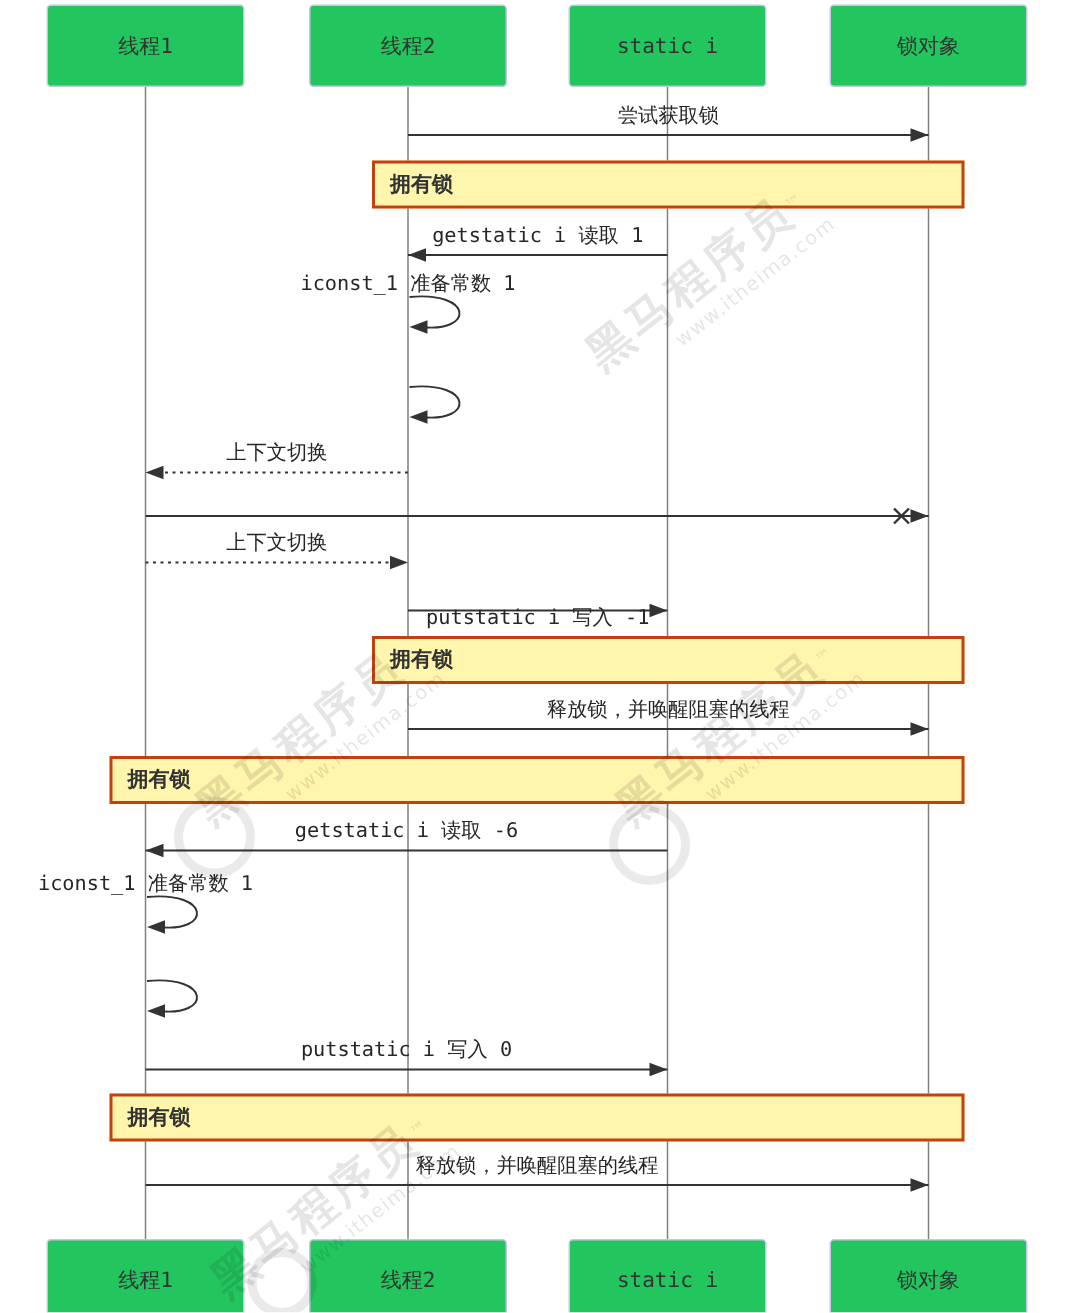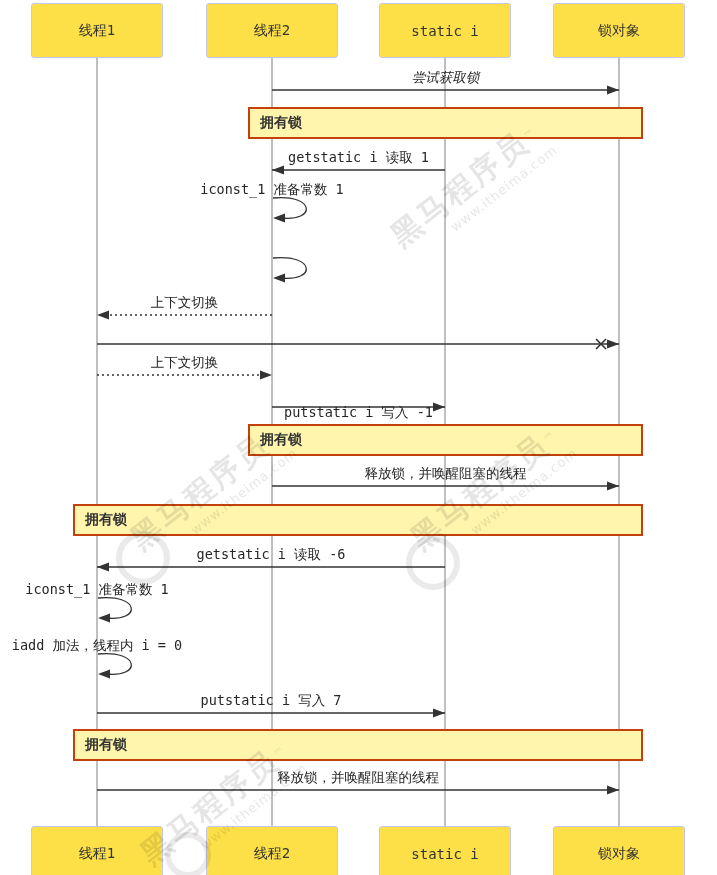--- a/index.html
+++ b/index.html
@@ -14,21 +14,21 @@
     display:flex;align-items:center;padding-left:10px;box-sizing:border-box;
   }
   .note-label{font-weight:bold;font-size:14px;color:#333;}
   .msg-label{
     position:absolute;transform:translateX(-50%);z-index:3;
     font-family:"DejaVu Sans Mono","Liberation Mono",monospace;
     font-size:13.5px;line-height:16px;color:#262626;white-space:nowrap;
   }
   .pbox{
     position:absolute;width:132px;height:55px;z-index:4;box-sizing:border-box;
-    background:#fde047;border:1px solid #c6c6e8;border-radius:3px;
+    background:#22c55e;border:1px solid #c6c6e8;border-radius:3px;
     display:flex;align-items:center;justify-content:center;
   }
   .plabel{
     font-family:"DejaVu Sans Mono","Liberation Mono",monospace;
     font-size:14px;color:#333;
   }
   .wm{
     position:absolute;z-index:5;pointer-events:none;opacity:0.11;color:#1a1a1a;
     transform:rotate(-38deg);white-space:nowrap;
   }
@@ -109,31 +109,30 @@
     </div>
     <div class="note" style="left: 248px; top: 424px; width: 395px;">
       <span class="note-label">拥有锁</span>
     </div>
     <div class="note" style="left: 73px; top: 504px; width: 570px;">
       <span class="note-label">拥有锁</span>
     </div>
     <div class="note" style="left: 73px; top: 729px; width: 570px;">
       <span class="note-label">拥有锁</span>
     </div>
-    <div class="msg-label" style="left: 445.5px; top: 69px; font-style: italic;">尝试获取锁</div>
+    <div class="msg-label" style="left: 445.5px; top: 69px;">尝试获取锁</div>
     <div class="msg-label" style="left: 358.5px; top: 149px;">getstatic i 读取 1</div>
     <div class="msg-label" style="left: 272px; top: 181px;">iconst_1 准备常数 1</div>
     <div class="msg-label" style="left: 184.5px; top: 294px;">上下文切换</div>
     <div class="msg-label" style="left: 184.5px; top: 354px;">上下文切换</div>
     <div class="msg-label" style="left: 358.5px; top: 404px;">putstatic i 写入 -1</div>
     <div class="msg-label" style="left: 445.5px; top: 465px;">释放锁，并唤醒阻塞的线程</div>
     <div class="msg-label" style="left: 271px; top: 546px;">getstatic i 读取 -6</div>
     <div class="msg-label" style="left: 97px; top: 581px;">iconst_1 准备常数 1</div>
-    <div class="msg-label" style="left: 97px; top: 637px;">iadd 加法，线程内 i = 0</div>
-    <div class="msg-label" style="left: 271px; top: 692px;">putstatic i 写入 7</div>
+    <div class="msg-label" style="left: 271px; top: 692px;">putstatic i 写入 0</div>
     <div class="msg-label" style="left: 358px; top: 769px;">释放锁，并唤醒阻塞的线程</div>
     <div class="wm" style="left: 380px; top: 162px;"><span class="brand">黑马程序员</span><span class="tm">™</span><span class="site">www.itheima.com</span></div>
     <div class="wm" style="left: 120px; top: 465px;"><span class="brand">黑马程序员</span><span class="tm">™</span><span class="site">www.itheima.com</span></div>
     <div class="wm" style="left: 400px; top: 465px;"><span class="brand">黑马程序员</span><span class="tm">™</span><span class="site">www.itheima.com</span></div>
     <div class="wm" style="left: 130px; top: 780px;"><span class="brand">黑马程序员</span><span class="tm">™</span><span class="site">www.itheima.com</span></div>
     <div class="wm-circle" style="left: 116px; top: 531px; width: 54px; height: 54px;"></div>
     <div class="wm-circle" style="left: 406px; top: 536px; width: 54px; height: 54px;"></div>
     <div class="wm-circle" style="left: 165px; top: 832px; width: 46px; height: 46px;"></div>
   </div>
 

